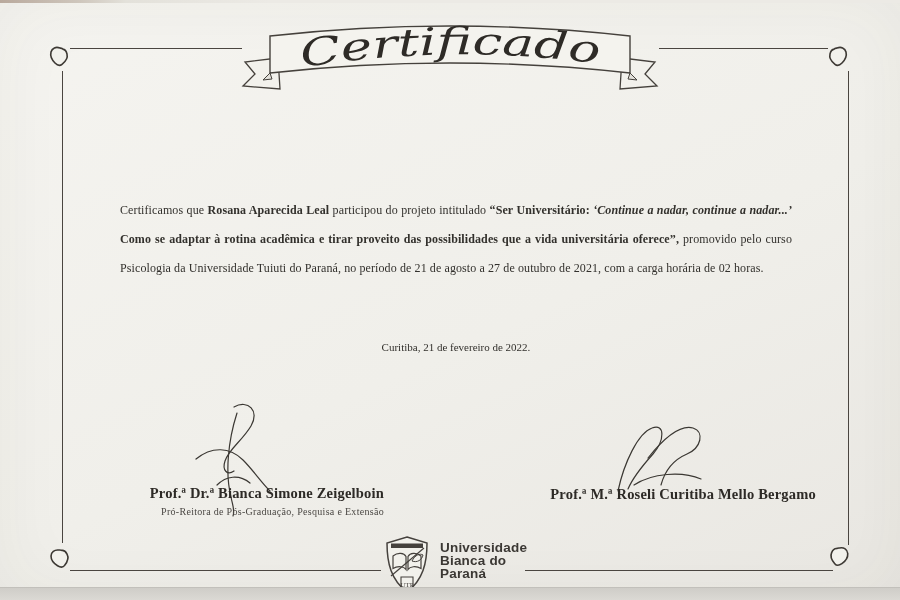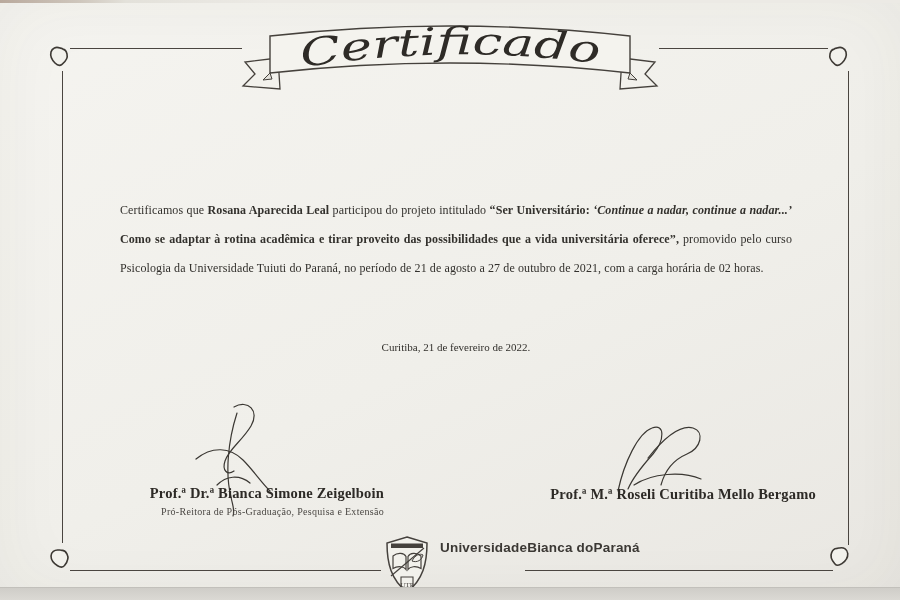--- a/index.html
+++ b/index.html
@@ -53,21 +53,21 @@
     font-size: 11px; text-align: center;
   }
 
   .sig-svg { position: absolute; pointer-events: none; }
 
   .sig-block { position: absolute; text-align: right; }
   .sig-name  { font-size: 14.5px; font-weight: bold; color: #2d2a26; letter-spacing: 0.2px; }
   .sig-title { font-size: 10px; color: #4a4743; margin-top: 4px; letter-spacing: 0.3px; }
 
   .logo { position: absolute; left: 382px; top: 536px; display: flex; align-items: flex-start; gap: 8px; }
-  .logo-text { display: flex; flex-direction: row; padding-top: 5px; }
+  .logo-text { display: flex; flex-direction: column; padding-top: 5px; }
   .logo-text span {
     font-family: "Liberation Sans", sans-serif;
     font-weight: bold; font-size: 13.5px; line-height: 13px;
     color: #3b3834; letter-spacing: 0.2px;
   }
 </style>
 </head>
 <body>
 
 <div id="certificate">

